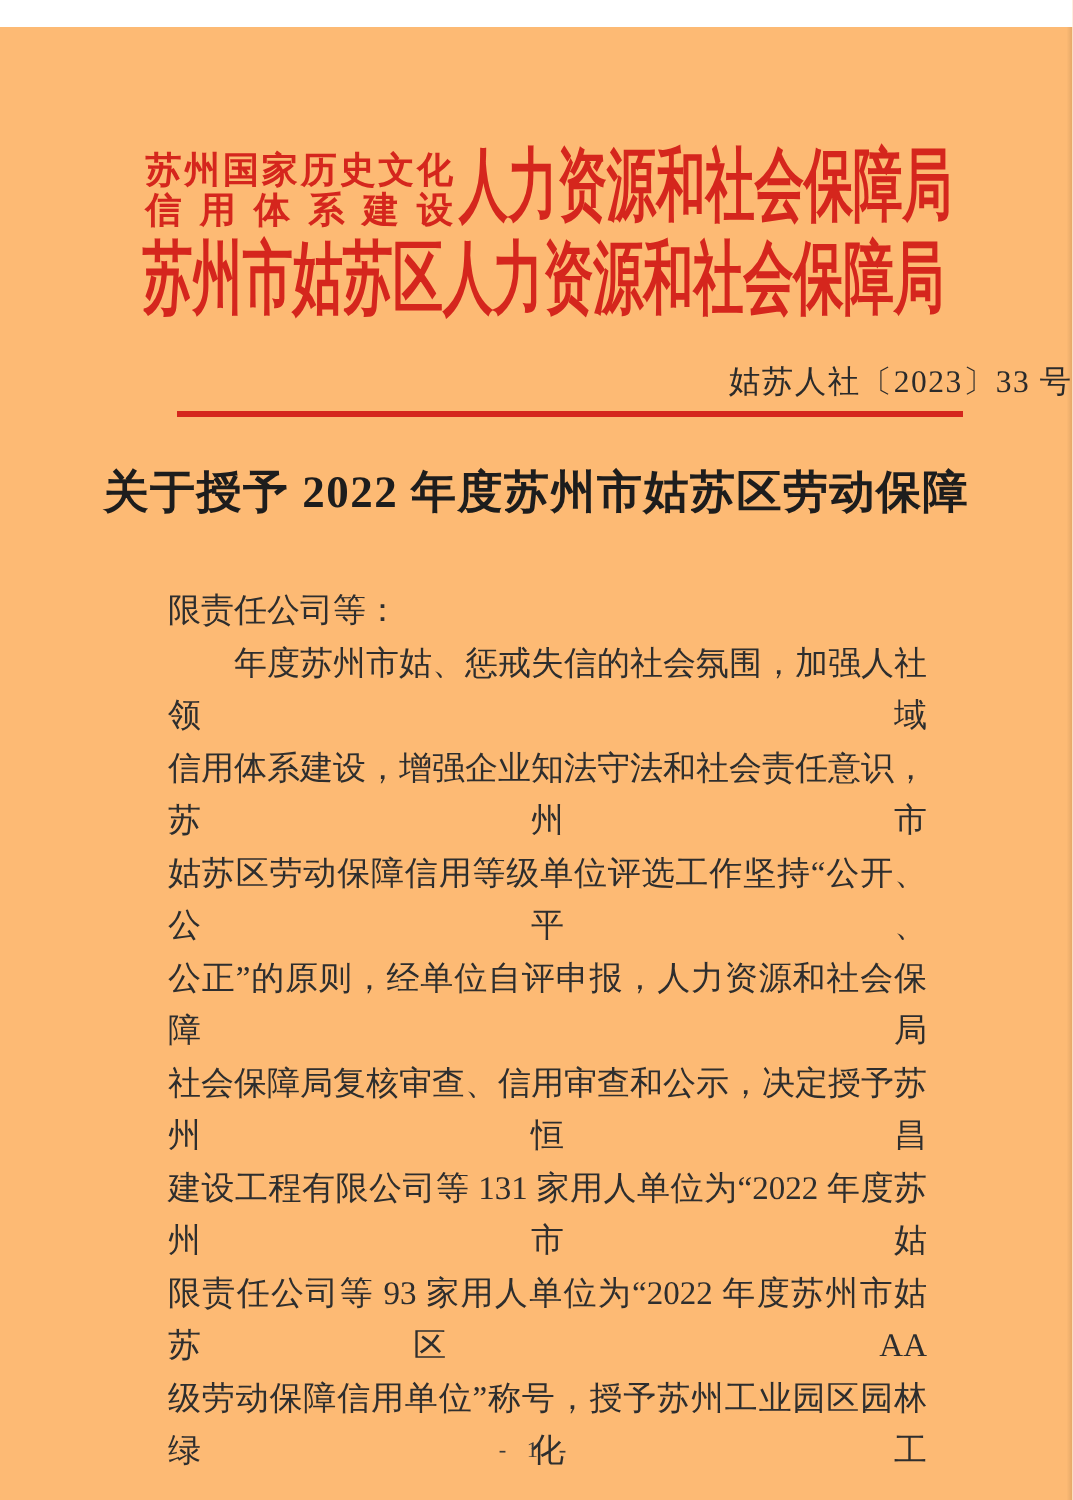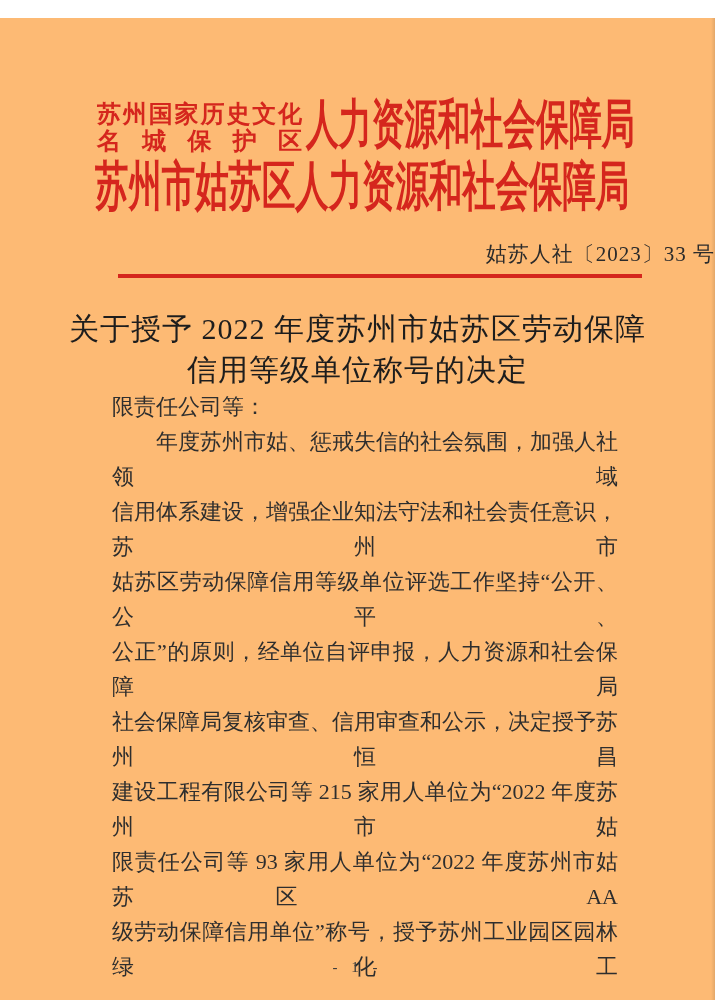--- a/index.html
+++ b/index.html
@@ -93,21 +93,21 @@
   
   .title {
     position: absolute;
     left: 0;
     top: 290px;
     width: 100%;
     margin: 0;
     text-align: center;
     font-size: 30px;
     line-height: 41px;
-    font-weight: normal;
+    font-weight: bold;
     color: #1d1d1d;
     letter-spacing: 1px;
   }
 
   
   .body {
     position: absolute;
     left: 112px;
     top: 371px;
     width: 506px;
@@ -142,44 +142,43 @@
   :root { --red: #d5261d; }
 </style>
 </head>
 <body>
 
 <div class="page">
 
   <header>
     <div class="mh-small">
       <div class="l1">苏州国家历史文化</div>
-      <div class="l2">名城保护区</div>
+      <div class="l2">信用体系建设</div>
     </div>
     <div class="mh-big1">人力资源和社会保障局</div>
     <div class="mh-big2">苏州市姑苏区人力资源和社会保障局</div>
   </header>
 
   <div class="doc-number">姑苏人社〔2023〕33 号</div>
 
   <div class="red-rule"></div>
 
   <h1 class="title">
     <div>关于授予 2022 年度苏州市姑苏区劳动保障</div>
-    <div>信用等级单位称号的决定</div>
   </h1>
 
   <main class="body">
     <div class="salutation">限责任公司等：</div>
     <div>
         <div class="body-line indent">年度苏州市姑、惩戒失信的社会氛围，加强人社领域</div>
         <div class="body-line">信用体系建设，增强企业知法守法和社会责任意识，苏州市</div>
         <div class="body-line">姑苏区劳动保障信用等级单位评选工作坚持“公开、公平、</div>
         <div class="body-line">公正”的原则，经单位自评申报，人力资源和社会保障局</div>
         <div class="body-line">社会保障局复核审查、信用审查和公示，决定授予苏州恒昌</div>
-        <div class="body-line">建设工程有限公司等 215 家用人单位为“2022 年度苏州市姑</div>
+        <div class="body-line">建设工程有限公司等 131 家用人单位为“2022 年度苏州市姑</div>
         <div class="body-line">限责任公司等 93 家用人单位为“2022 年度苏州市姑苏区 AA</div>
         <div class="body-line">级劳动保障信用单位”称号，授予苏州工业园区园林绿化工</div>
       </div>
   </main>
 
   <footer class="page-number">- 1 -</footer>
 
 </div>
 
 </body></html>

